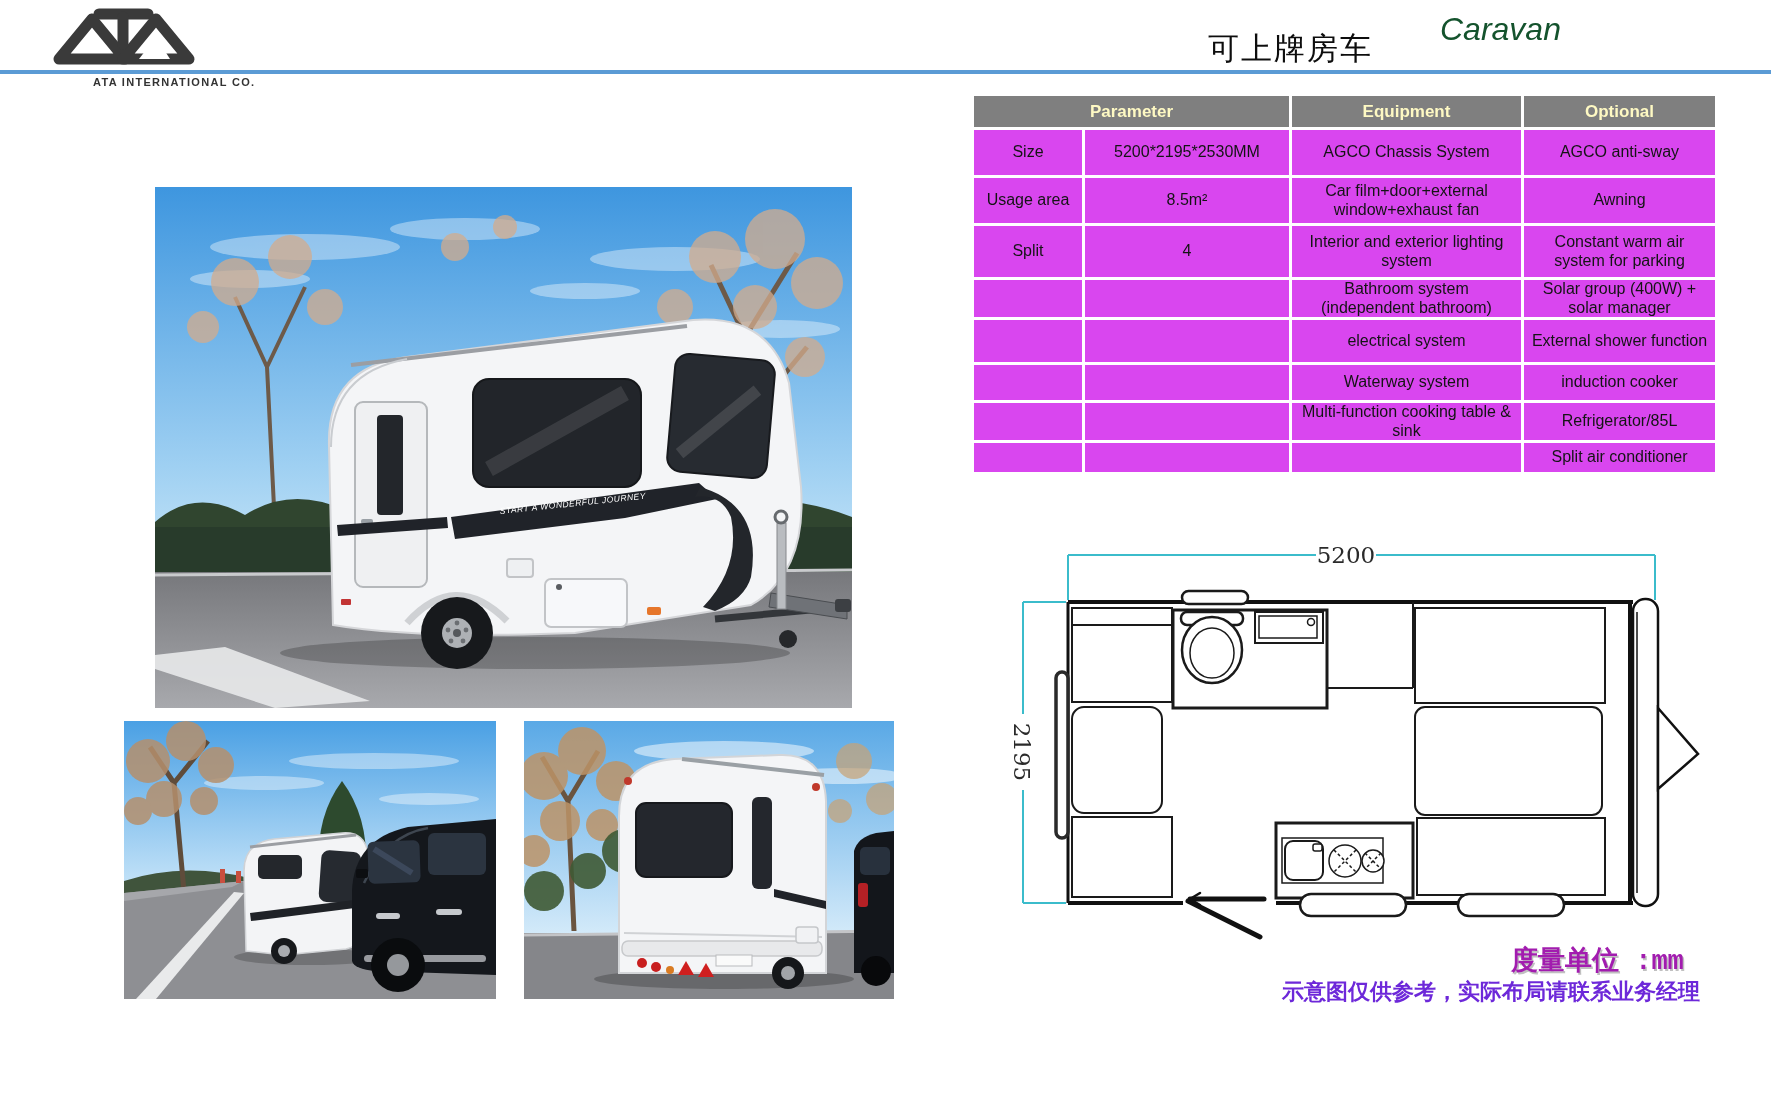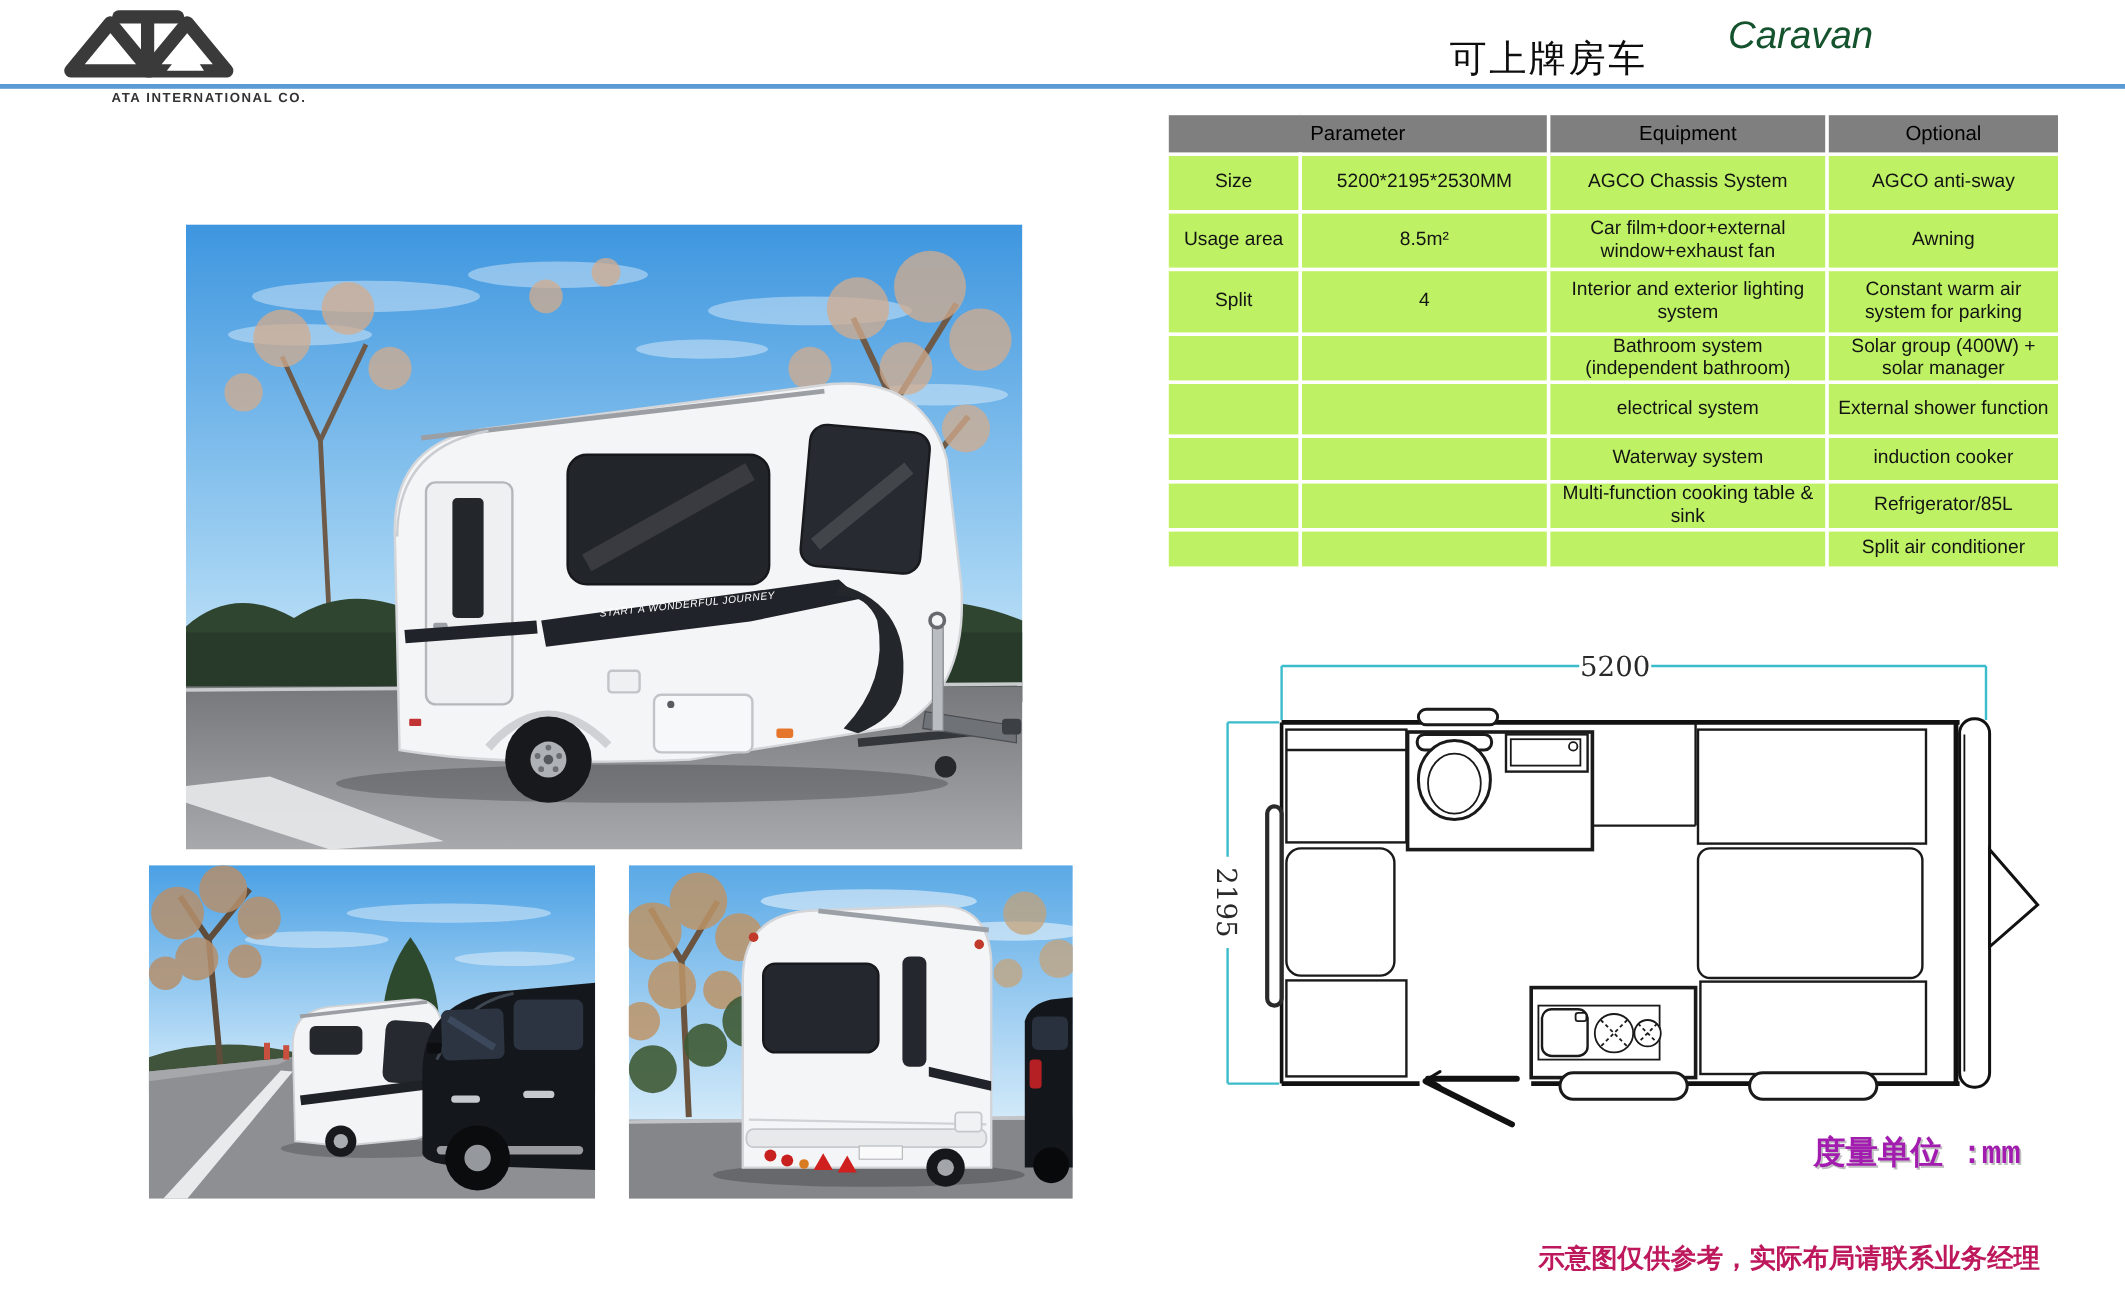--- a/index.html
+++ b/index.html
@@ -8,28 +8,28 @@
   
   #accent-line{position:absolute;left:0;top:70px;width:1771px;height:4px;background:#5b9bd5;}
   #logo-mark{position:absolute;left:47px;top:6px;width:153px;height:62px;}
   #logo-name{position:absolute;left:45px;top:76px;width:220px;font-size:11px;font-weight:bold;
              letter-spacing:1.3px;color:#333;margin-left:48px;}
   #title-cn{position:absolute;left:1208px;top:28px;font-size:31px;letter-spacing:2px;
             font-family:"DejaVu Serif",serif;color:#0d0d0d;}
   #title-en{position:absolute;left:1440px;top:11px;font-size:32px;color:#14532d;font-style:italic;}
   
   #spec-table{position:absolute;left:971px;top:93px;border-collapse:collapse;table-layout:fixed;}
-  #spec-table td,#spec-table th{border:3px solid #ffffff;background:#bef264;text-align:center;
+  #spec-table td,#spec-table th{border:3px solid #ffffff;background:#d946ef;text-align:center;
       vertical-align:middle;font-size:16px;line-height:1.13;padding:0 4px;color:#141414;font-weight:400;}
-  #spec-table th{background:#7f7f7f;color:#000000;font-size:17px;font-weight:400;}
+  #spec-table th{background:#7f7f7f;color:#fef9c3;font-size:17px;font-weight:700;}
   
   #floor-plan{position:absolute;left:985px;top:540px;width:740px;height:410px;}
   #unit-note{position:absolute;left:1511px;top:942px;font-size:27px;font-weight:bold;color:#a21caf;
              white-space:nowrap;text-shadow:1.5px 1.5px 0 rgba(140,140,140,.55);font-family:Liberation Mono, monospace;}
-  #disclaimer{position:absolute;left:1282px;top:1034px;font-size:22px;font-weight:bold;color:#be185d;
+  #disclaimer{position:absolute;left:1282px;top:977px;font-size:22px;font-weight:bold;color:#6d28d9;
               white-space:nowrap;text-shadow:1px 1px 0 #ffffff;}
   
   .photo{position:absolute;display:block;}
   #photo-main{left:155px;top:187px;width:697px;height:521px;}
   #photo-front-tow{left:124px;top:721px;width:372px;height:278px;}
   #photo-rear-tow{left:524px;top:721px;width:370px;height:278px;}
 </style>
 </head>
 <body>
 

